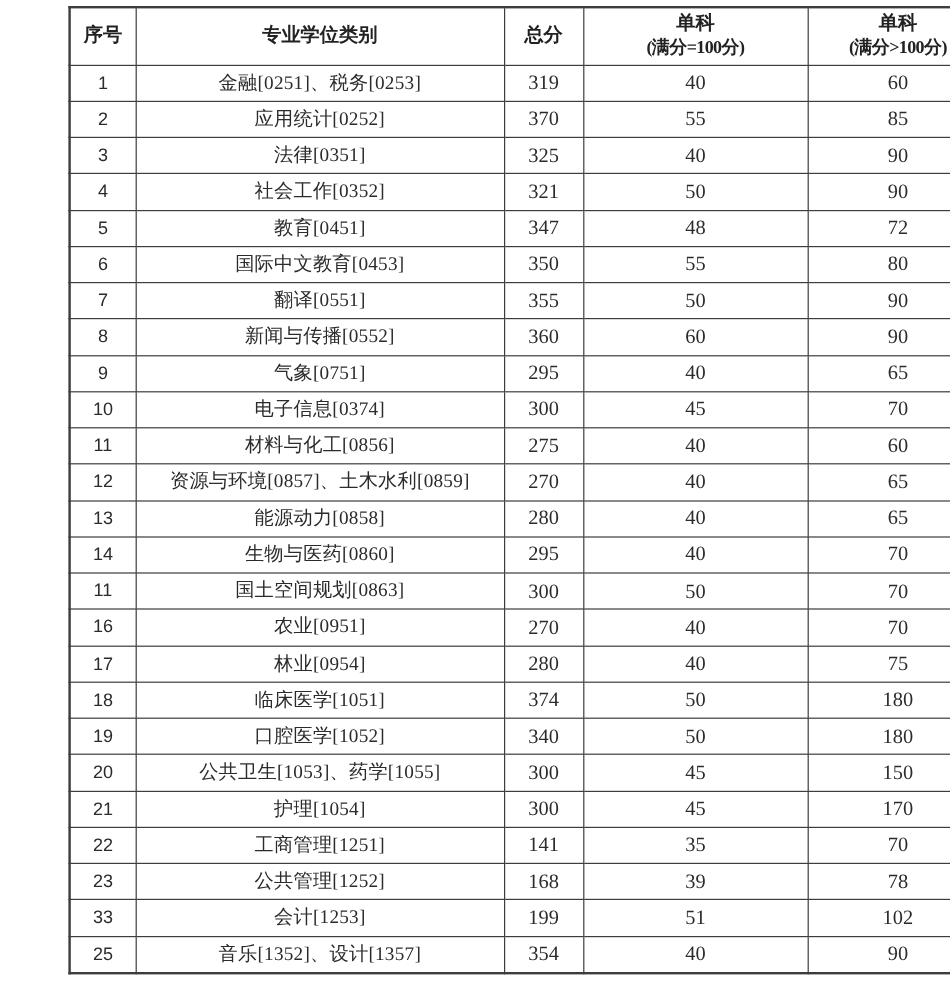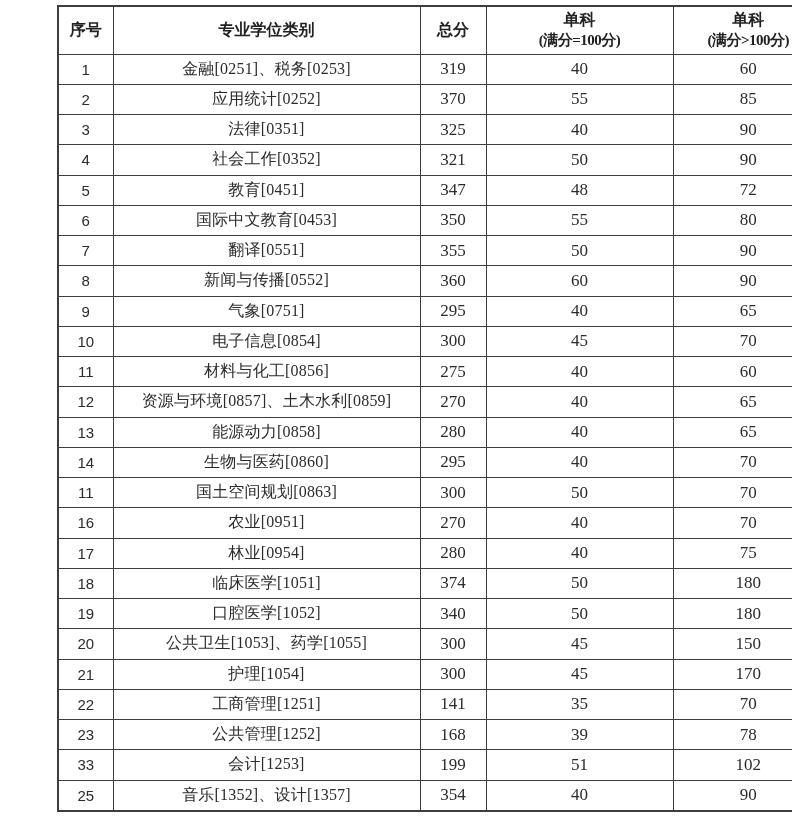--- a/index.html
+++ b/index.html
@@ -161,21 +161,21 @@
   </tr>
           <tr>
     <td class="cell-seq">9</td>
     <td class="cell-category">气象[0751]</td>
     <td class="cell-score">295</td>
     <td class="cell-score">40</td>
     <td class="cell-score">65</td>
   </tr>
           <tr>
     <td class="cell-seq">10</td>
-    <td class="cell-category">电子信息[0854]</td>
+    <td class="cell-category">电子信息[0374]</td>
     <td class="cell-score">300</td>
     <td class="cell-score">45</td>
     <td class="cell-score">70</td>
   </tr>
           <tr>
     <td class="cell-seq">11</td>
     <td class="cell-category">材料与化工[0856]</td>
     <td class="cell-score">275</td>
     <td class="cell-score">40</td>
     <td class="cell-score">60</td>

